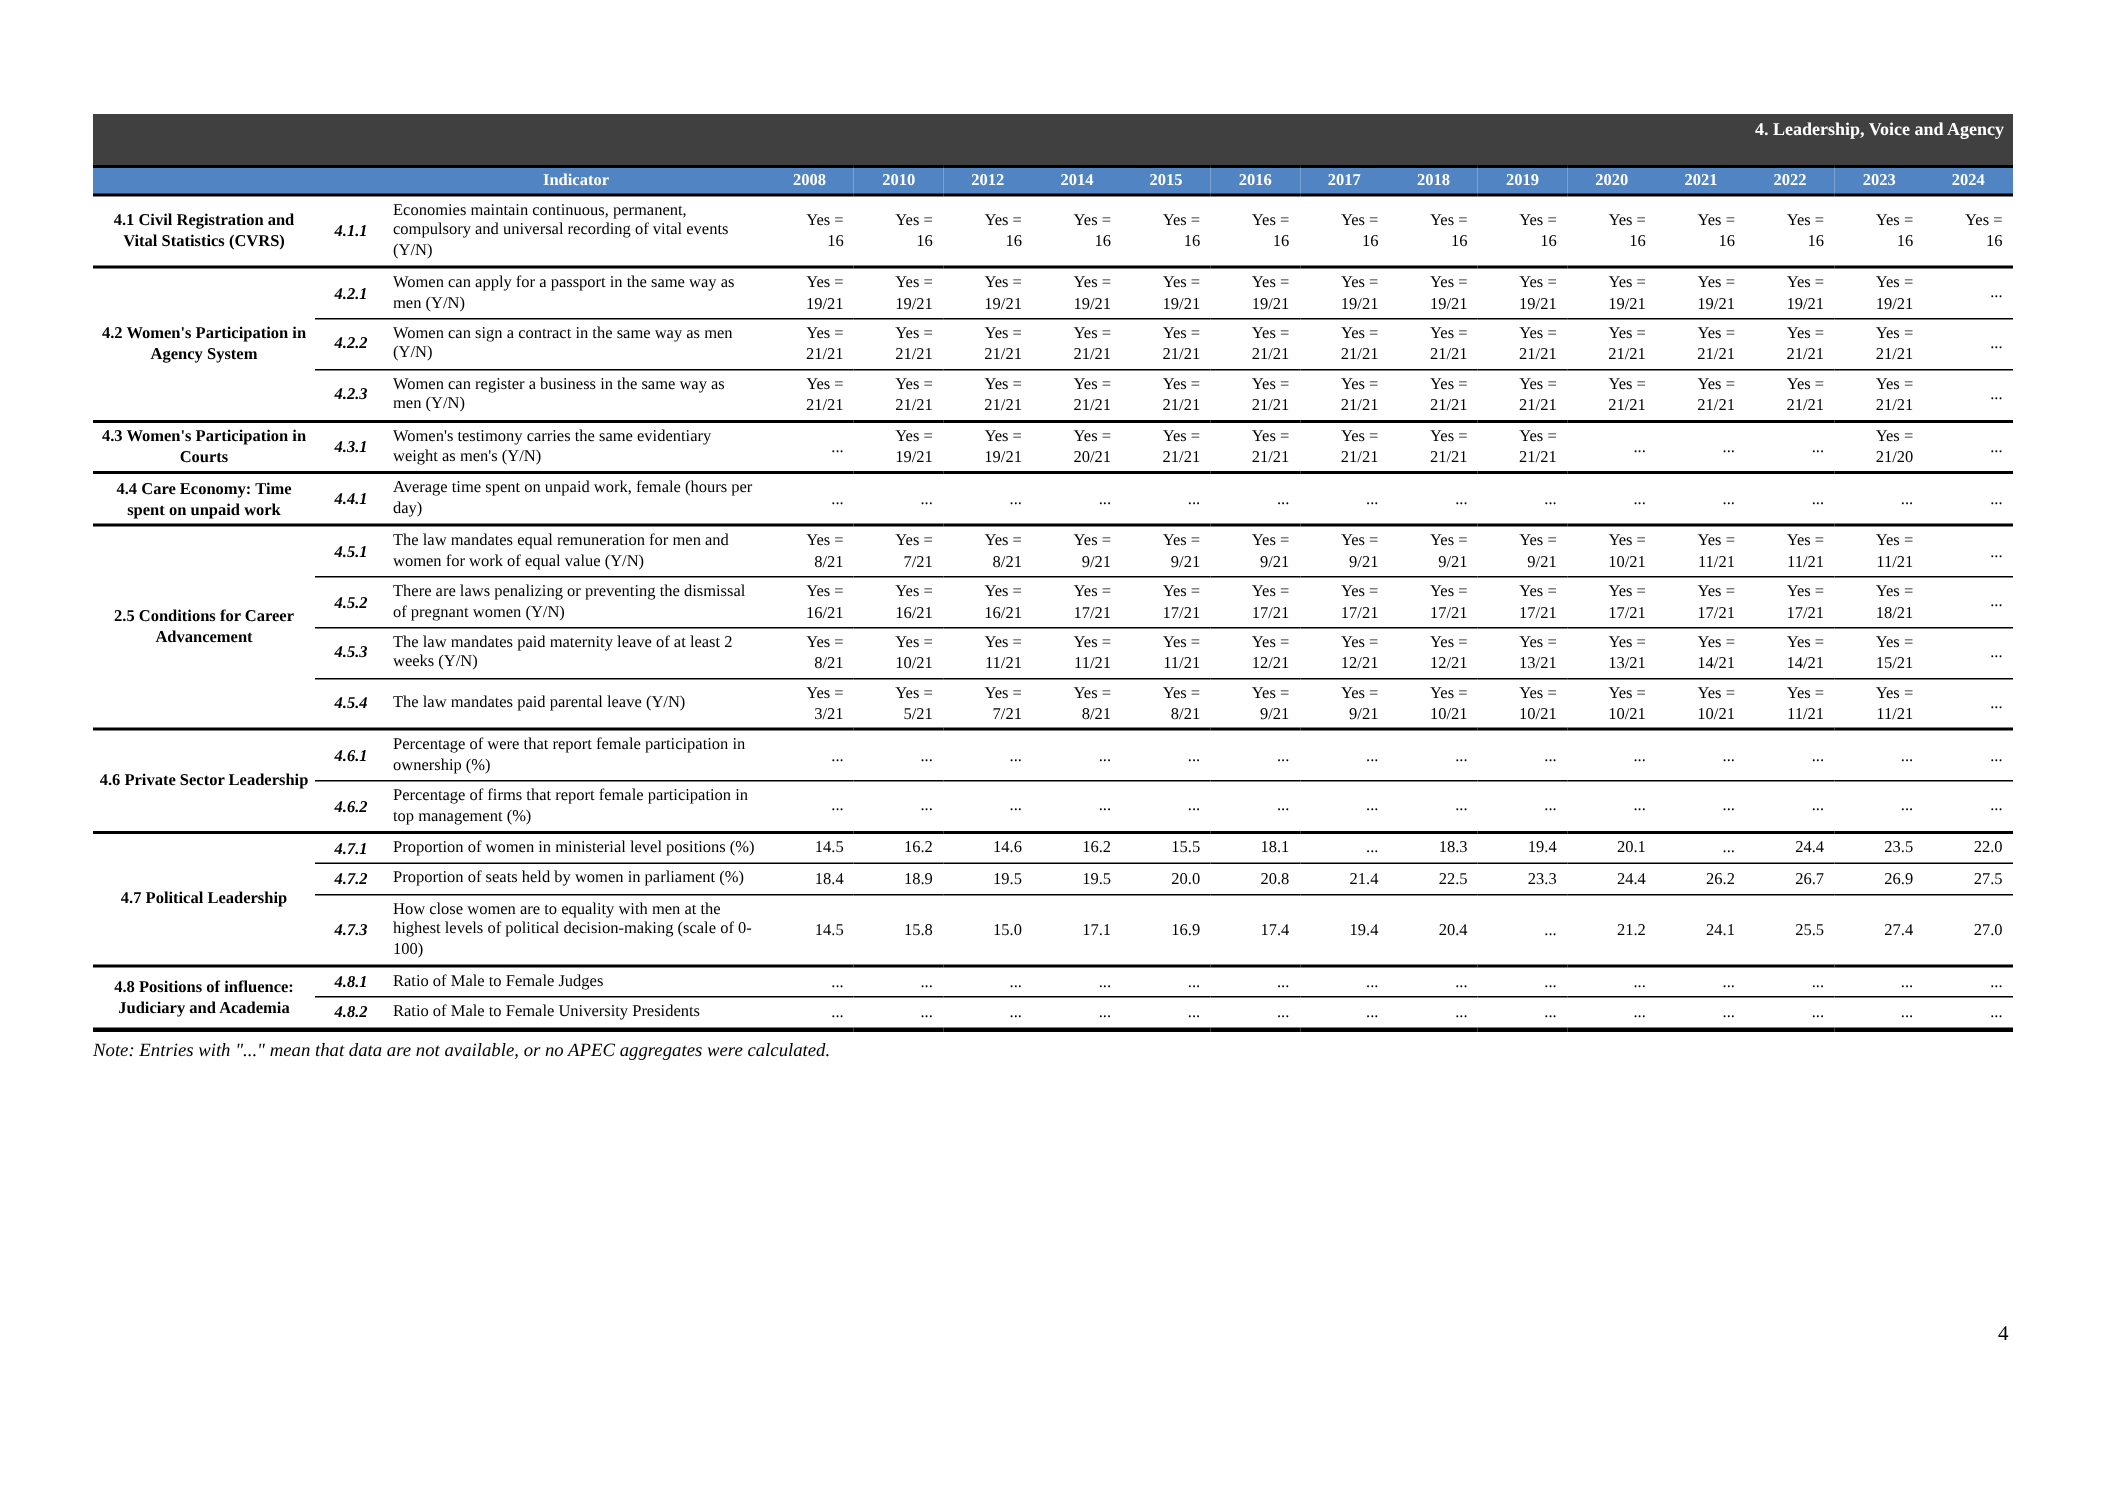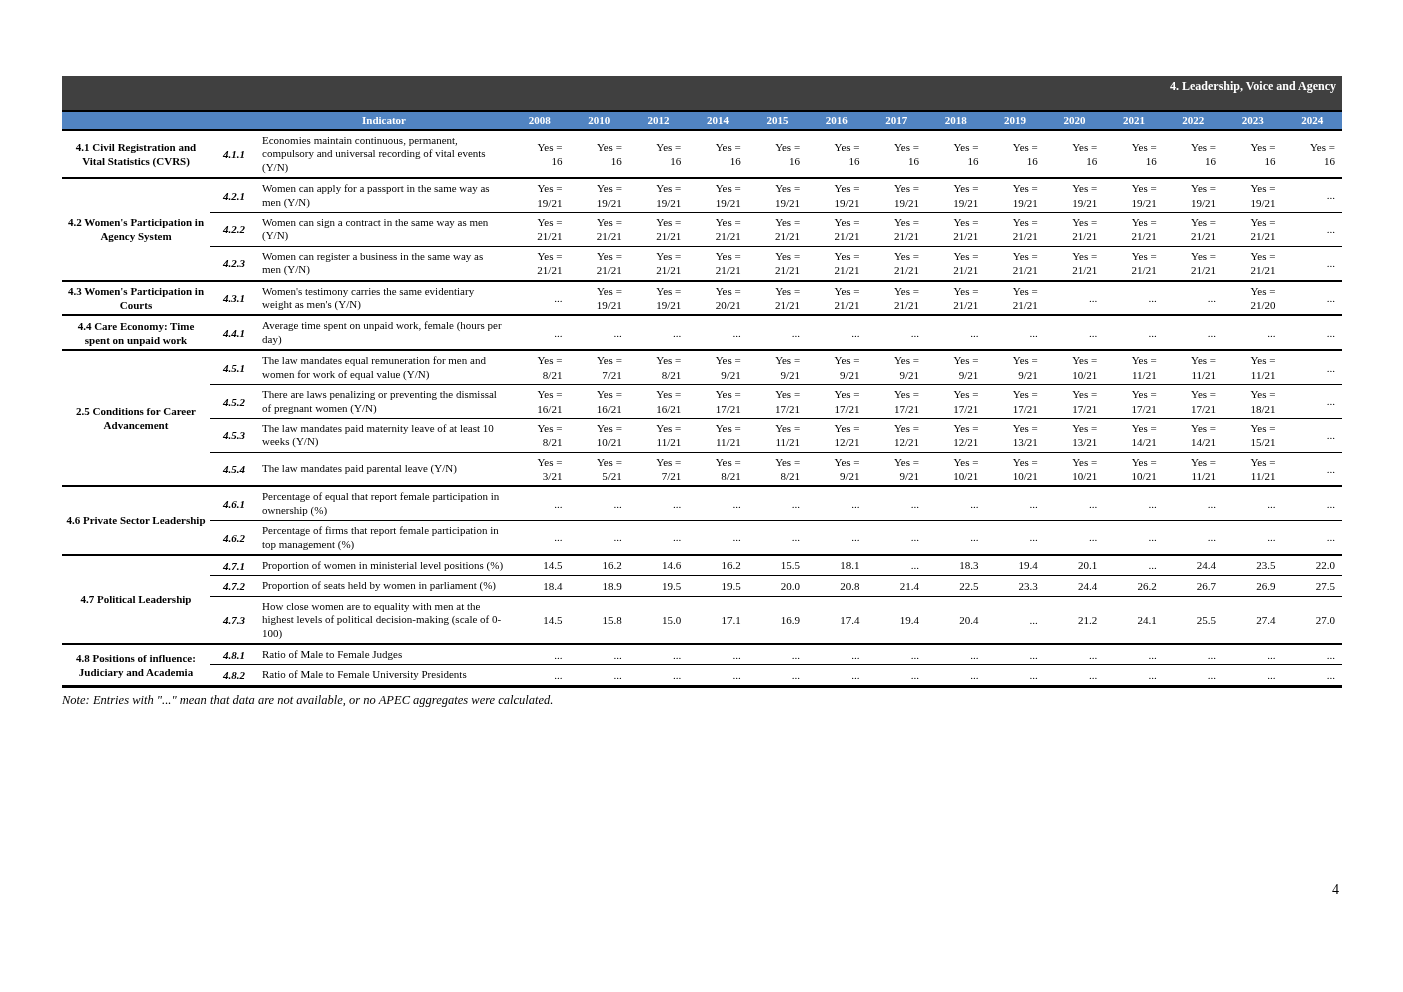--- a/index.html
+++ b/index.html
@@ -352,21 +352,21 @@
           <td class="val row-end">Yes =
 17/21</td>
           <td class="val row-end">Yes =
 17/21</td>
           <td class="val row-end">Yes =
 18/21</td>
           <td class="val row-end">...</td>
         </tr>
         <tr>
           <td class="num row-end">4.5.3</td>
-          <td class="desc row-end">The law mandates paid maternity leave of at least 10 weeks (Y/N)</td>
+          <td class="desc row-end">The law mandates paid maternity leave of at least 2 weeks (Y/N)</td>
           <td class="val row-end">Yes =
 8/21</td>
           <td class="val row-end">Yes =
 10/21</td>
           <td class="val row-end">Yes =
 11/21</td>
           <td class="val row-end">Yes =
 11/21</td>
           <td class="val row-end">Yes =
 11/21</td>
@@ -415,21 +415,21 @@
 10/21</td>
           <td class="val sec-end">Yes =
 11/21</td>
           <td class="val sec-end">Yes =
 11/21</td>
           <td class="val sec-end">...</td>
         </tr>
         <tr>
           <td class="section sec-end" rowspan="2">4.6 Private Sector Leadership</td>
           <td class="num row-end">4.6.1</td>
-          <td class="desc row-end">Percentage of equal that report female participation in ownership (%)</td>
+          <td class="desc row-end">Percentage of were that report female participation in ownership (%)</td>
           <td class="val row-end">...</td>
           <td class="val row-end">...</td>
           <td class="val row-end">...</td>
           <td class="val row-end">...</td>
           <td class="val row-end">...</td>
           <td class="val row-end">...</td>
           <td class="val row-end">...</td>
           <td class="val row-end">...</td>
           <td class="val row-end">...</td>
           <td class="val row-end">...</td>

